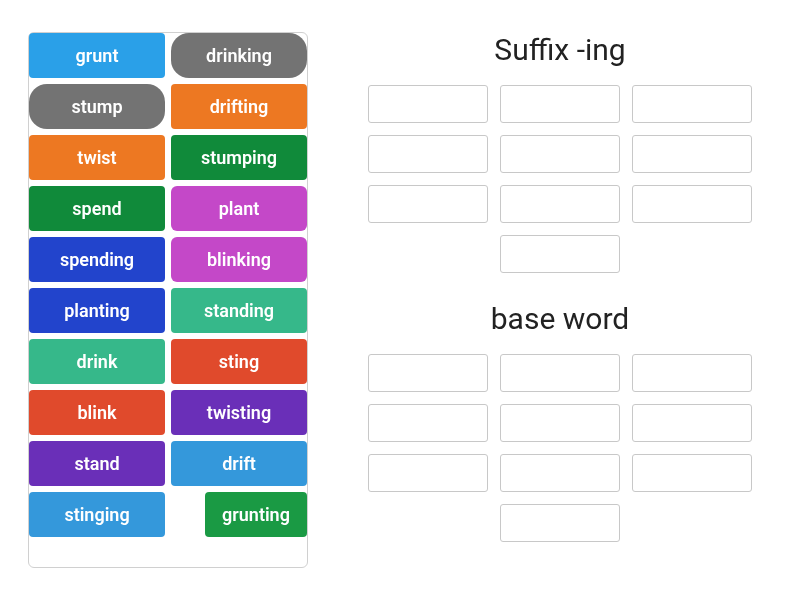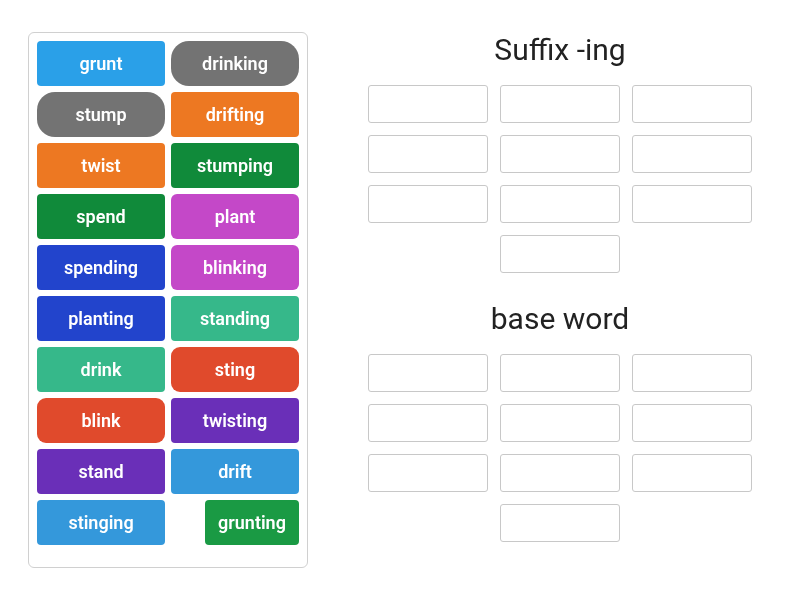--- a/index.html
+++ b/index.html
@@ -12,21 +12,21 @@
       background: #fff;
       width: 800px;
       height: 600px;
       display: flex;
       padding: 32px 28px;
       gap: 40px;
     }
     .word-bank {
       border: 1px solid #d0d0d0;
       border-radius: 6px;
-      padding: 8px;
+      padding: 0;
       display: grid;
       grid-template-columns: 1fr 1fr;
       gap: 6px;
       width: 280px;
       align-content: start;
     }
     .word-tile {
       color: #fff;
       font-weight: 600;
       font-size: 18px;
@@ -40,21 +40,21 @@
       justify-content: center;
       min-height: 44px;
     }
     .c-blue1 { background: #2aa0e8; }
     .c-red { background: #737373; border-radius: 18px; }
     .c-orange { background: #ed7822; }
     .c-green1 { background: #108a3a; }
     .c-magenta { background: #c448c8; border-radius: 6px; }
     .c-blue2 { background: #2244cc; }
     .c-teal { background: #36b88a; }
-    .c-red2 { background: #e04a2c; border-radius: 9px; }
+    .c-red2 { background: #e04a2c; }
     .c-purple { background: #6a2fb8; }
     .c-blue3 { background: #3498db; }
     .c-green2 { background: #1a9a44; margin-left: 34px; }
     .right-panel {
       flex: 1;
       display: flex;
       flex-direction: column;
       align-items: center;
     }
     .group-title {

